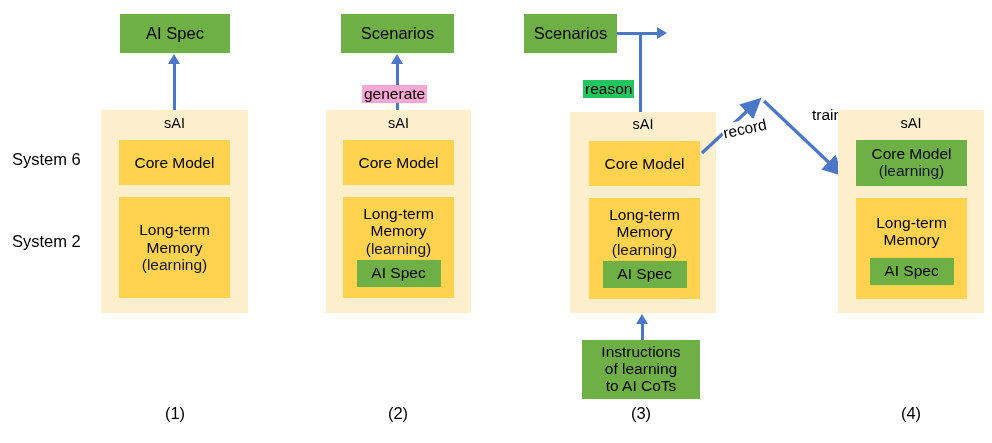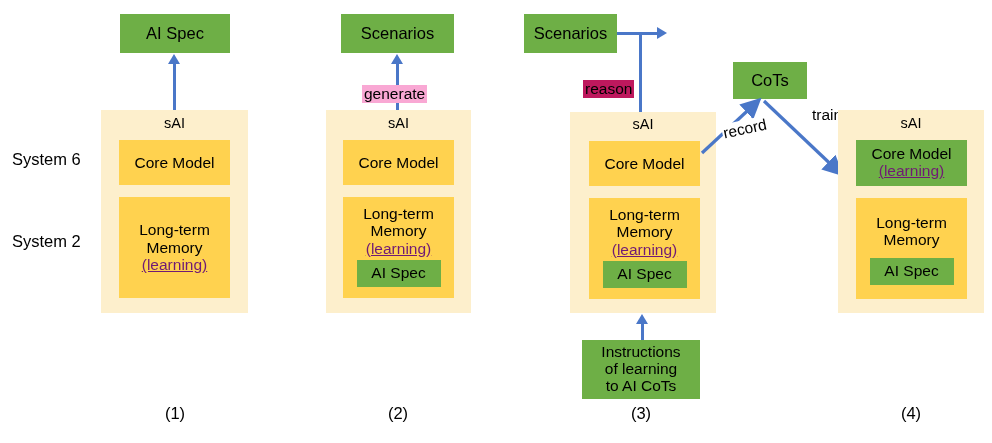--- a/index.html
+++ b/index.html
@@ -6,21 +6,21 @@
   #stage{position:relative;width:992px;height:443px;background:#ffffff;
          font-family:"Liberation Sans",sans-serif;overflow:hidden;}
   .abs{position:absolute;box-sizing:border-box;}
 
   
   .green{background:#6EAF46;color:#000000;display:flex;align-items:center;
          justify-content:center;text-align:right;line-height:1.08;}
   .yellow{background:#FFD24F;color:#000000;display:flex;flex-direction:column;
           align-items:center;justify-content:center;text-align:center;line-height:1.12;}
   .panel{background:#FDEFCC;}
-  .learning{color:#701a75;text-decoration:underline;}
+  .learning{color:#0f172a;}
   .txt{color:#000000;white-space:nowrap;}
   .center-txt{display:flex;align-items:center;justify-content:center;text-align:center;}
 
   .f16{font-size:16.5px;}
   .f15{font-size:15.5px;}
   .f14{font-size:14.5px;}
 
   
   .vline{background:#4A77C8;width:3px;}
   .hline{background:#4A77C8;height:3px;}
@@ -79,21 +79,21 @@
   </div>
 
   <div class="abs txt f16 center-txt" style="left:353px;top:404px;width:90px;">(2)</div>
 
   <div class="abs green f16" style="left:524px;top:14px;width:93px;height:39px;">Scenarios</div>
 
   <div class="abs hline" style="left:617px;top:32px;width:44px;"></div>
   <div class="abs arrowright" style="left:657px;top:27px;"></div>
 
   <div class="abs vline" style="left:639px;top:32px;height:80px;"></div>
-  <div class="abs txt f15" style="left:583px;top:80px;background:#be185d;padding:0 2px;">reason</div>
+  <div class="abs txt f15" style="left:583px;top:80px;background:#22c55e;padding:0 2px;">reason</div>
 
   <div class="abs panel" style="left:570px;top:112px;width:146px;height:201px;"></div>
   <div class="abs txt f14 center-txt" style="left:570px;top:113px;width:146px;height:22px;">sAI</div>
 
   <div class="abs yellow f15" style="left:589px;top:141px;width:111px;height:45px;">
     <span>Core Model</span>
   </div>
 
   <div class="abs yellow f15" style="left:589px;top:198px;width:111px;height:101px;justify-content:flex-start;padding-top:8px;">
     <span>Long-term</span>
@@ -106,21 +106,20 @@
   <div class="abs arrowup" style="left:636px;top:314px;"></div>
 
   <div class="abs green f15" style="left:582px;top:340px;width:118px;height:59px;flex-direction:column;">
     <span>Instructions</span>
     <span>of learning</span>
     <span>to AI CoTs</span>
   </div>
 
   <div class="abs txt f16 center-txt" style="left:596px;top:404px;width:90px;">(3)</div>
 
-  <div class="abs green f16" style="left:733px;top:62px;width:74px;height:37px;">CoTs</div>
 
   <svg class="abs" style="left:700px;top:95px;width:180px;height:110px;" width="180" height="110" viewBox="0 0 180 110">
     <defs>
       <marker id="ah" markerWidth="7" markerHeight="7" refX="5" refY="3.2" orient="auto">
         <path d="M0,0 L6.5,3.2 L0,6.4 z" fill="#4A77C8"></path>
       </marker>
     </defs>
 
     <line x1="2" y1="58" x2="58" y2="6" stroke="#4A77C8" stroke-width="3.2" marker-end="url(#ah)"></line>
 

